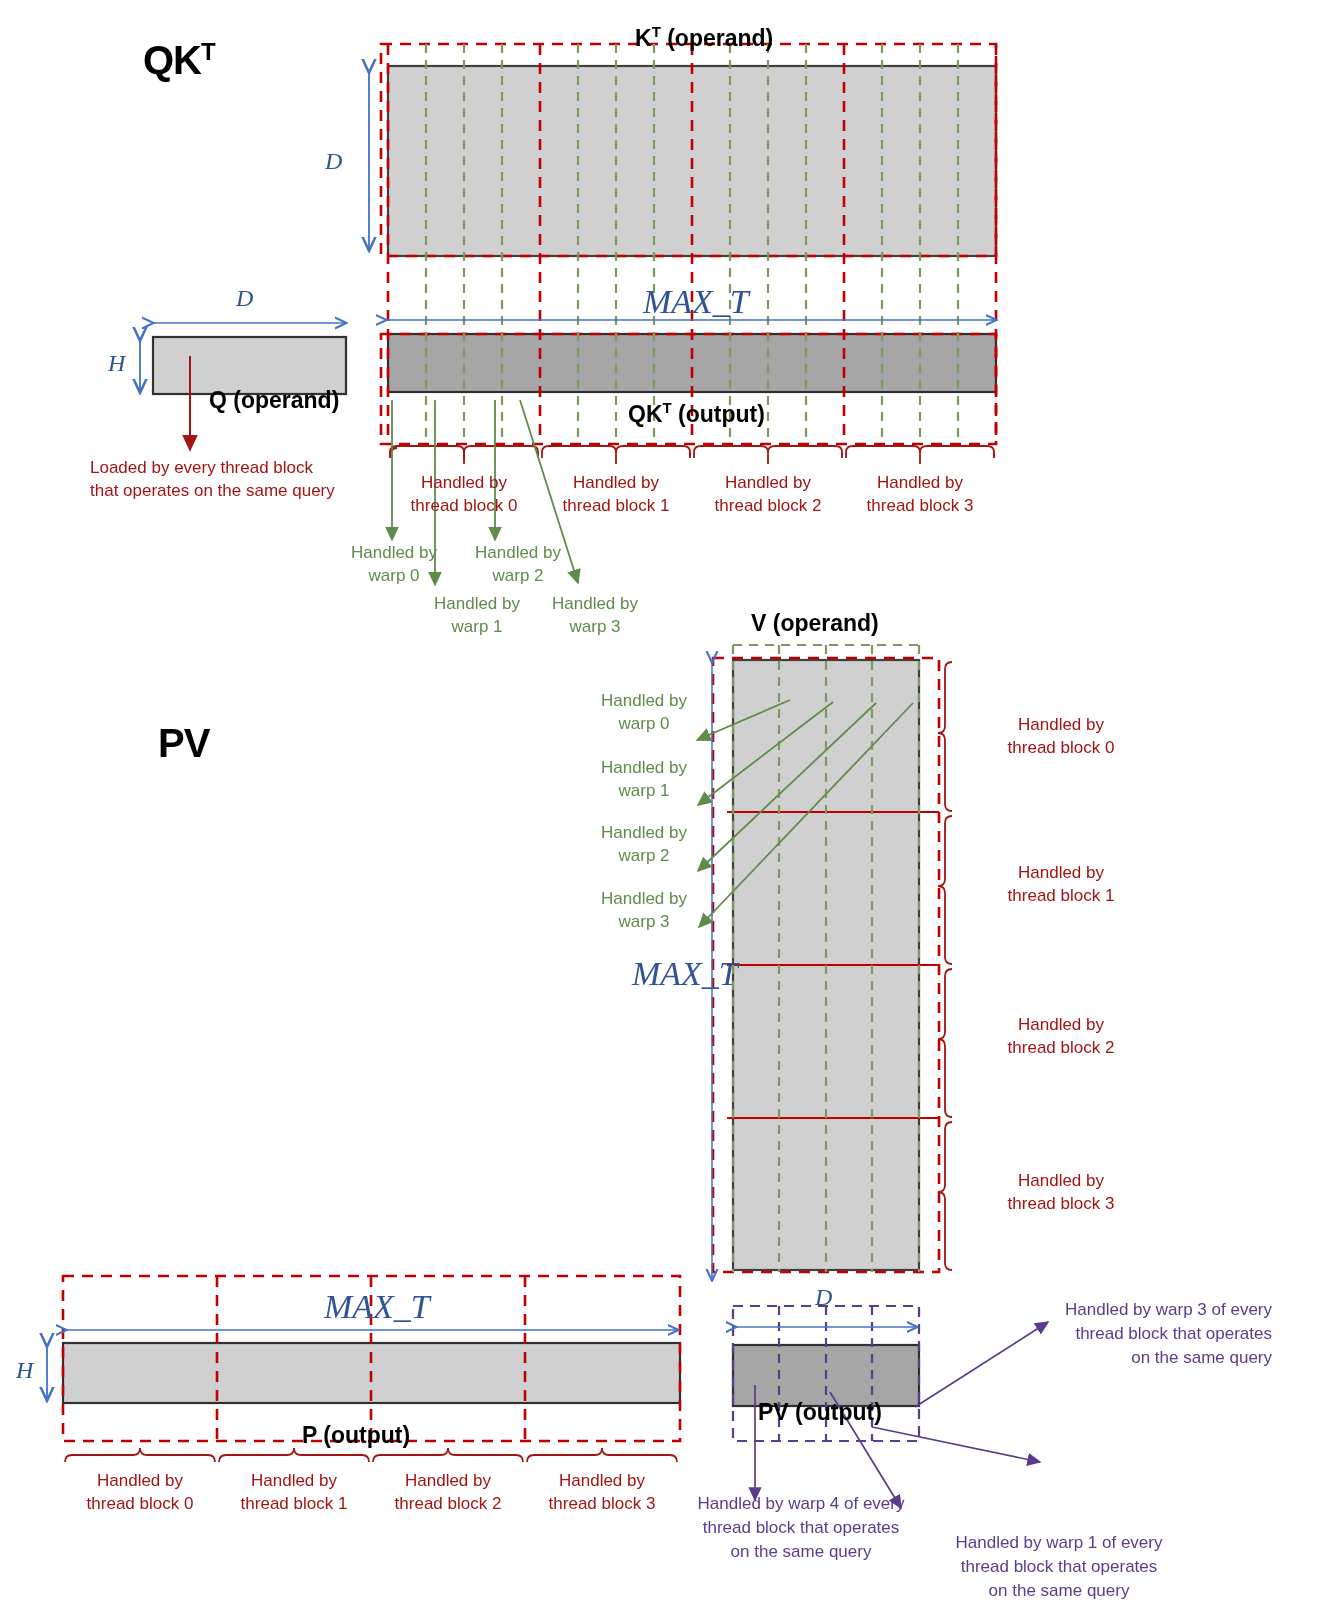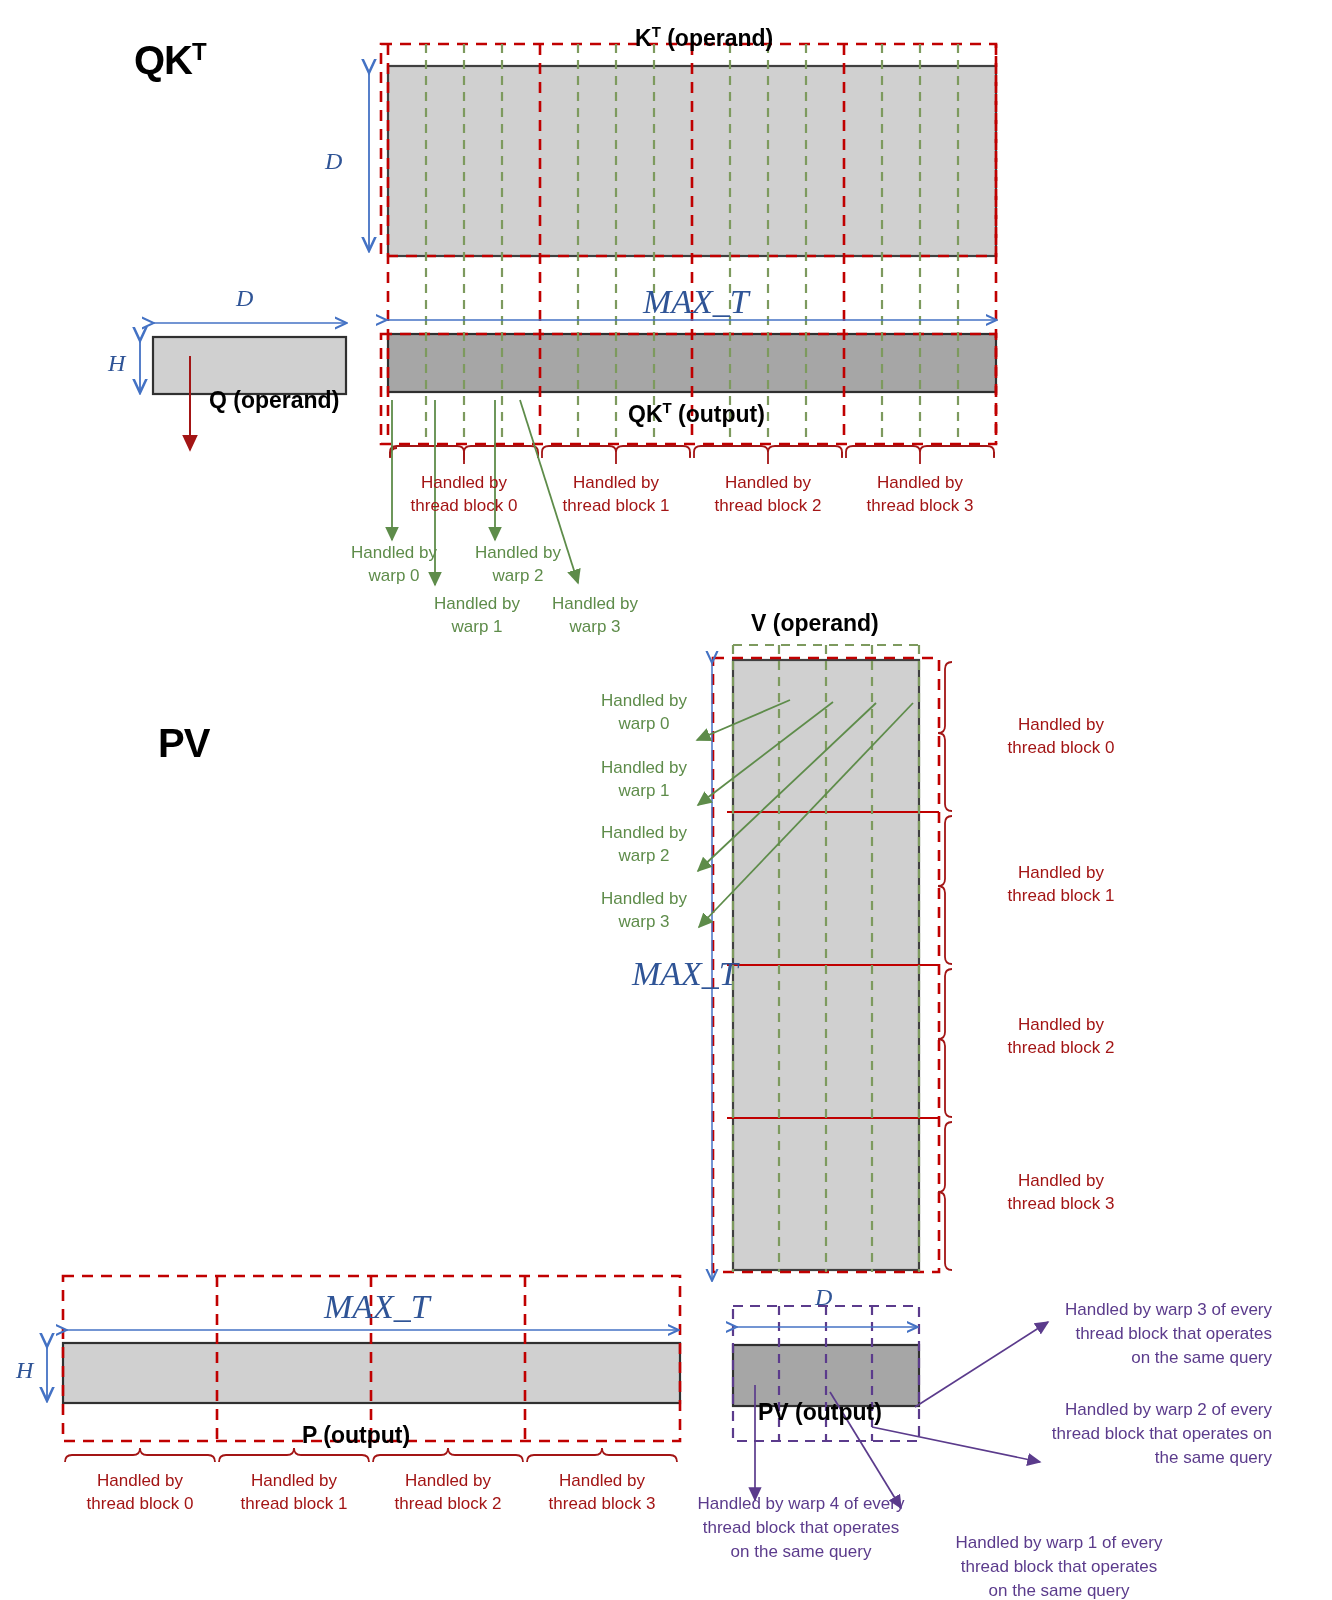--- a/index.html
+++ b/index.html
@@ -186,21 +186,21 @@
     <line x1="736" y1="1327" x2="917" y2="1327" stroke="#4472c4" stroke-width="1.4" marker-start="url(#ab)" marker-end="url(#ab2)"></line>
 
     <g stroke="#5b3b8c" stroke-width="1.7" fill="none">
       <line x1="755" y1="1385" x2="755" y2="1500" marker-end="url(#ap)"></line>
       <line x1="830" y1="1392" x2="901" y2="1508" marker-end="url(#ap)"></line>
       <line x1="872" y1="1427" x2="1040" y2="1462" marker-end="url(#ap)"></line>
       <line x1="915" y1="1407" x2="1048" y2="1322" marker-end="url(#ap)"></line>
     </g>
   </svg>
 
-  <div class="abs sect-title" style="left:134px;top:40px;">
+  <div class="abs sect-title" style="left:143px;top:40px;">
     <span>QK</span><sup>T</sup>
   </div>
 
   <div class="abs mat-label" style="left:635px;top:8px;margin-top:16px;">
     <span>K</span><sup>T</sup><span> (operand)</span>
   </div>
 
   <div class="abs dim" style="left:325px;top:148px;">D</div>
 
   <div class="abs dim-big" style="left:643px;top:283px;">MAX_T</div>
@@ -208,20 +208,24 @@
   <div class="abs mat-label" style="left:628px;top:400px;">
     <span>QK</span><sup>T</sup><span> (output)</span>
   </div>
 
   <div class="abs dim" style="left:236px;top:285px;">D</div>
 
   <div class="abs dim" style="left:108px;top:350px;">H</div>
 
   <div class="abs mat-label" style="left:209px;top:388px;">Q (operand)</div>
 
+  <div class="abs red-txt" style="left:90px;top:457px;">
+    <div>Loaded by every thread block</div>
+    <div>that operates on the same query</div>
+  </div>
 
   <div class="abs red-txt c" style="left:393px;top:472px;width:142px;">
     <div>Handled by</div>
       <div>thread block 0</div>
   </div>
   <div class="abs red-txt c" style="left:545px;top:472px;width:142px;">
     <div>Handled by</div>
       <div>thread block 1</div>
   </div>
   <div class="abs red-txt c" style="left:697px;top:472px;width:142px;">
@@ -322,24 +326,19 @@
   <div class="abs pur-txt c" style="left:690px;top:1492px;width:222px;">
     <div>Handled by warp 4 of every</div>
     <div>thread block that operates</div>
     <div>on the same query</div>
   </div>
   <div class="abs pur-txt c" style="left:948px;top:1492px;width:222px;margin-top:39px;">
     <div>Handled by warp 1 of every</div>
     <div>thread block that operates</div>
     <div>on the same query</div>
   </div>
-  <div class="abs pur-txt r" style="left:1022px;top:1398px;width:250px;">
-    <div>Handled by warp 2 of every</div>
-    <div>thread block that operates on</div>
-    <div>the same query</div>
-  </div>
   <div class="abs pur-txt r" style="left:1022px;top:1298px;width:250px;">
     <div>Handled by warp 3 of every</div>
     <div>thread block that operates</div>
     <div>on the same query</div>
   </div>
 
 </div>
 
 </body></html>

